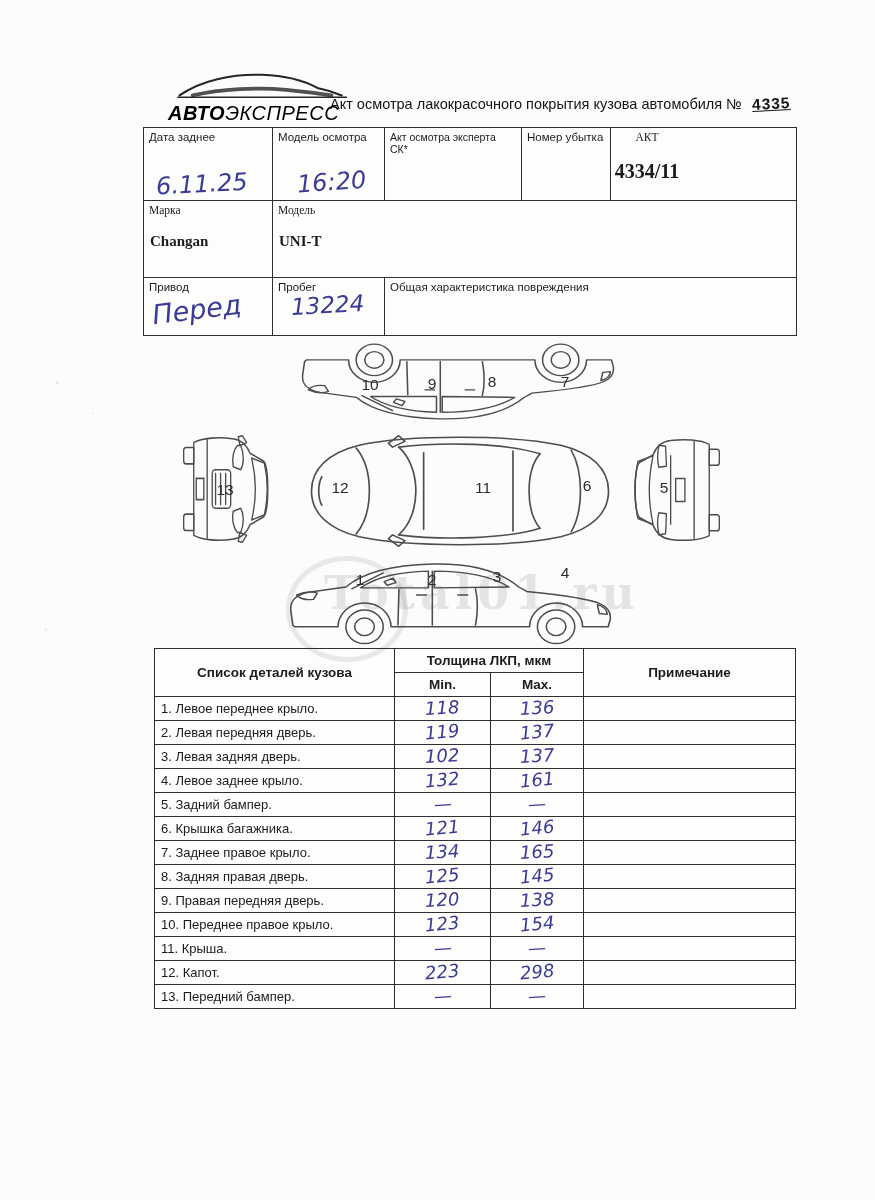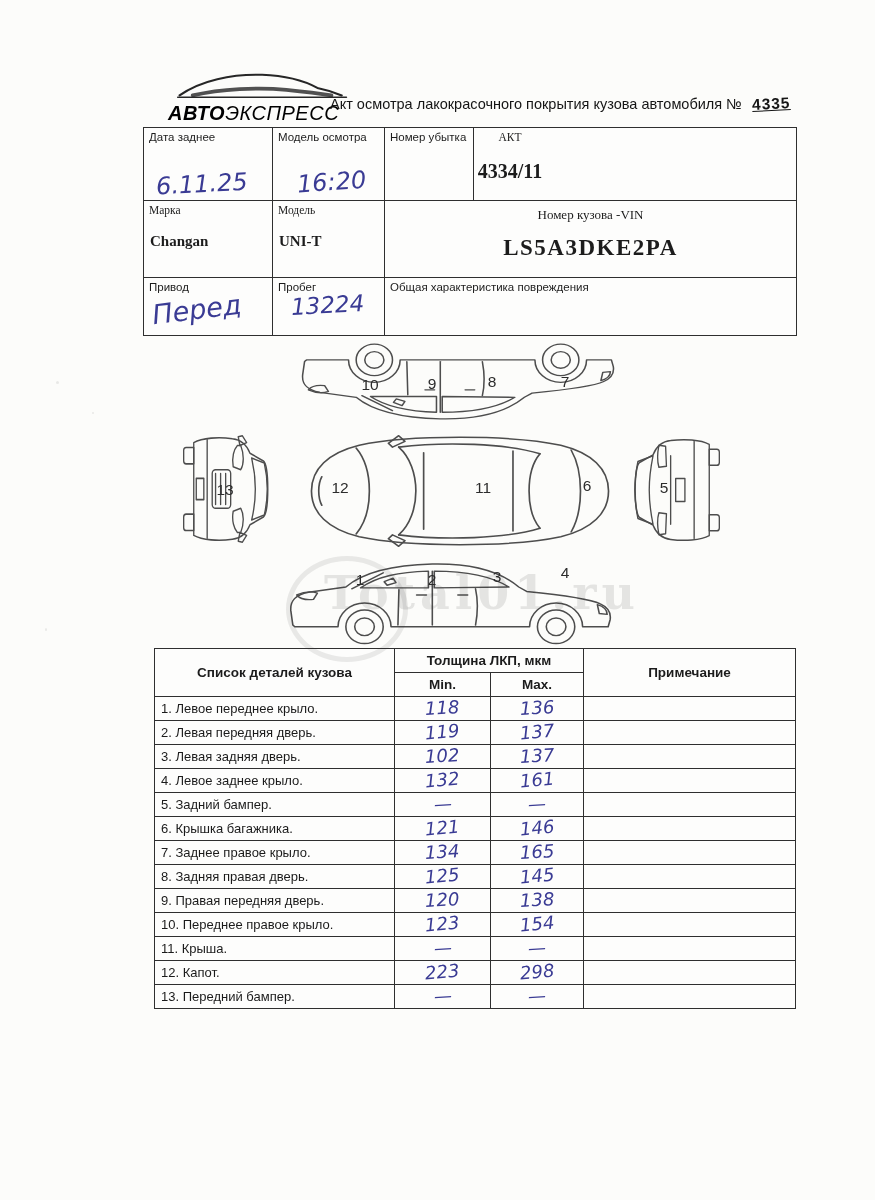--- a/index.html
+++ b/index.html
@@ -149,40 +149,39 @@
   <div class="info-table">
     <div class="irow r1">
       <div class="icell c-date">
         <span class="lbl">Дата заднее</span>
         <span class="hand hw-date">6.11.25</span>
       </div>
       <div class="icell c-time">
         <span class="lbl">Модель осмотра</span>
         <span class="hand hw-time">16:20</span>
       </div>
+      <div class="icell c-exp">
+        <span class="lbl small">Акт осмотра эксперта СК*</span>
+      </div>
       <div class="icell c-loss">
         <span class="lbl">Номер убытка</span>
       </div>
       <div class="icell c-act">
         <span class="lbl" style="text-align:center;">АКТ</span>
         <span class="act-val">4334/11</span>
       </div>
     </div>
     <div class="irow r2">
       <div class="icell c-make">
         <span class="lbl">Марка</span>
         <span class="bold-val">Changan</span>
       </div>
       <div class="icell c-model">
         <span class="lbl">Модель</span>
         <span class="bold-val">UNI-T</span>
-      </div>
-      <div class="icell c-span">
-        <span class="vin-lbl">Номер кузова -VIN</span>
-        <span class="vin-val">LS5A3DKE2PA</span>
       </div>
     </div>
     <div class="irow r3">
       <div class="icell c-make">
         <span class="lbl">Привод</span>
         <span class="hand hw-drive">Перед</span>
       </div>
       <div class="icell c-model">
         <span class="lbl">Пробег</span>
         <span class="hand hw-mileage">13224</span>

